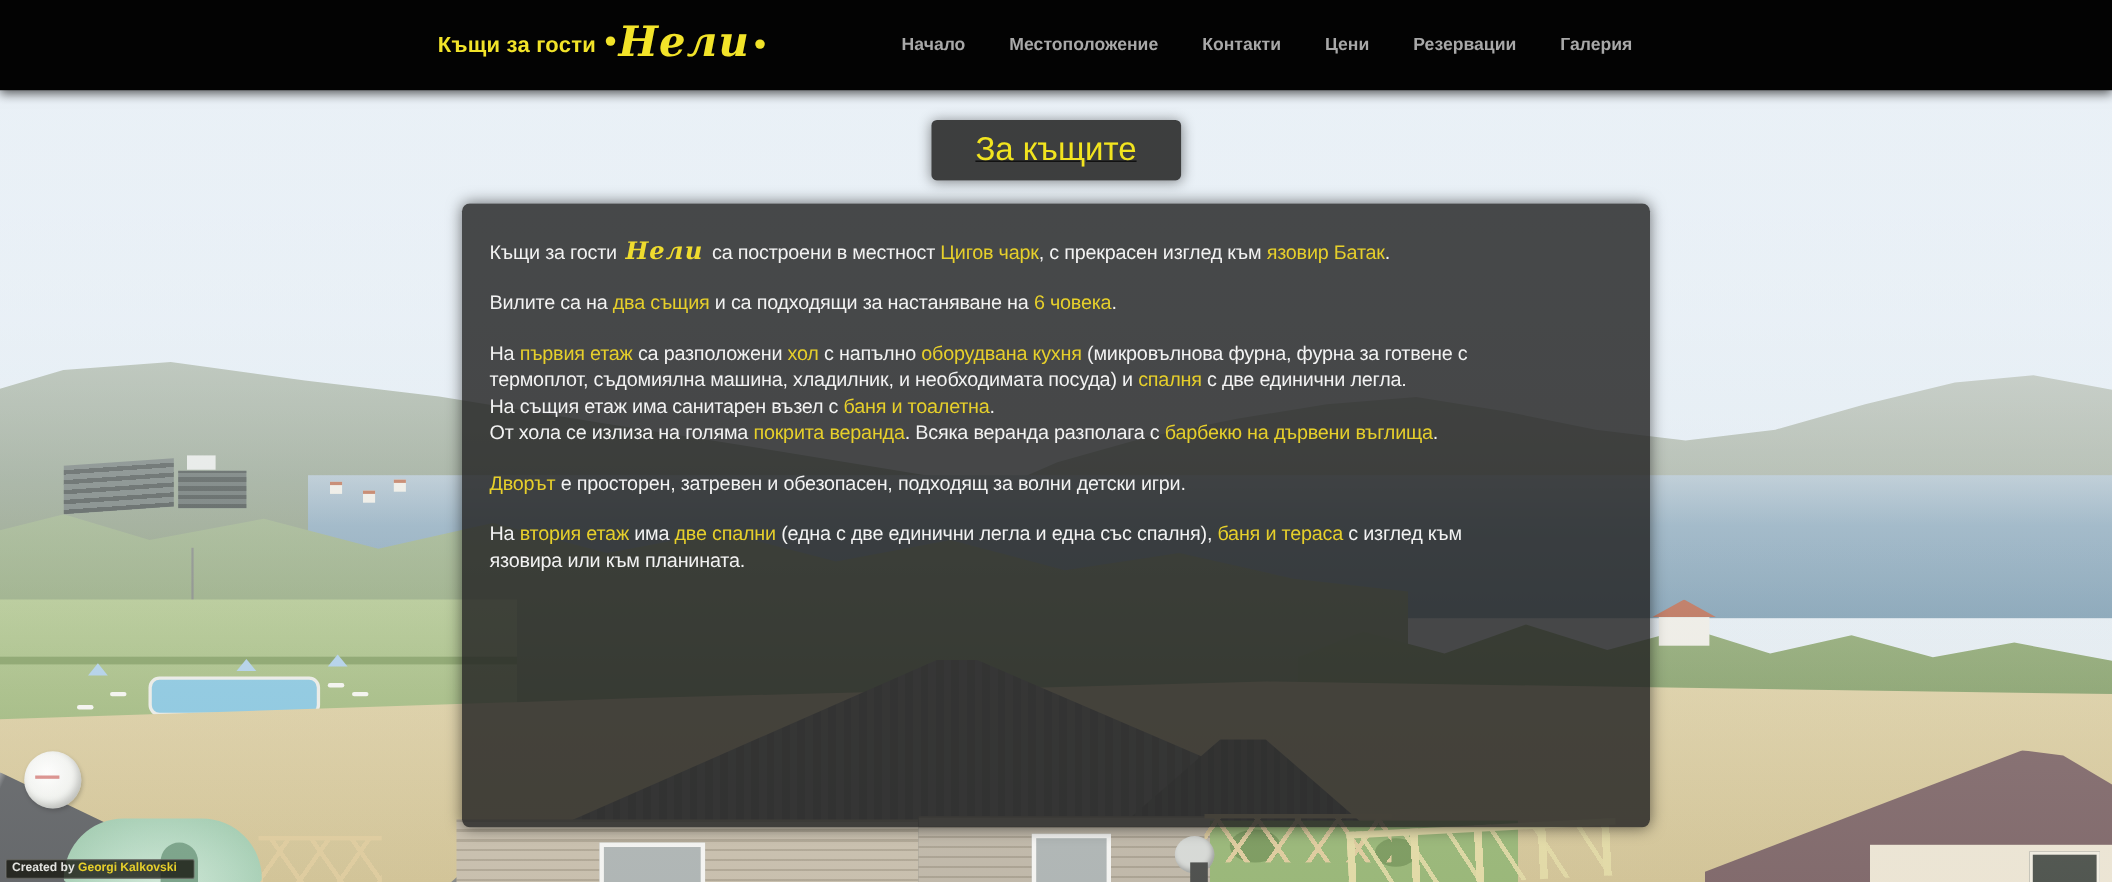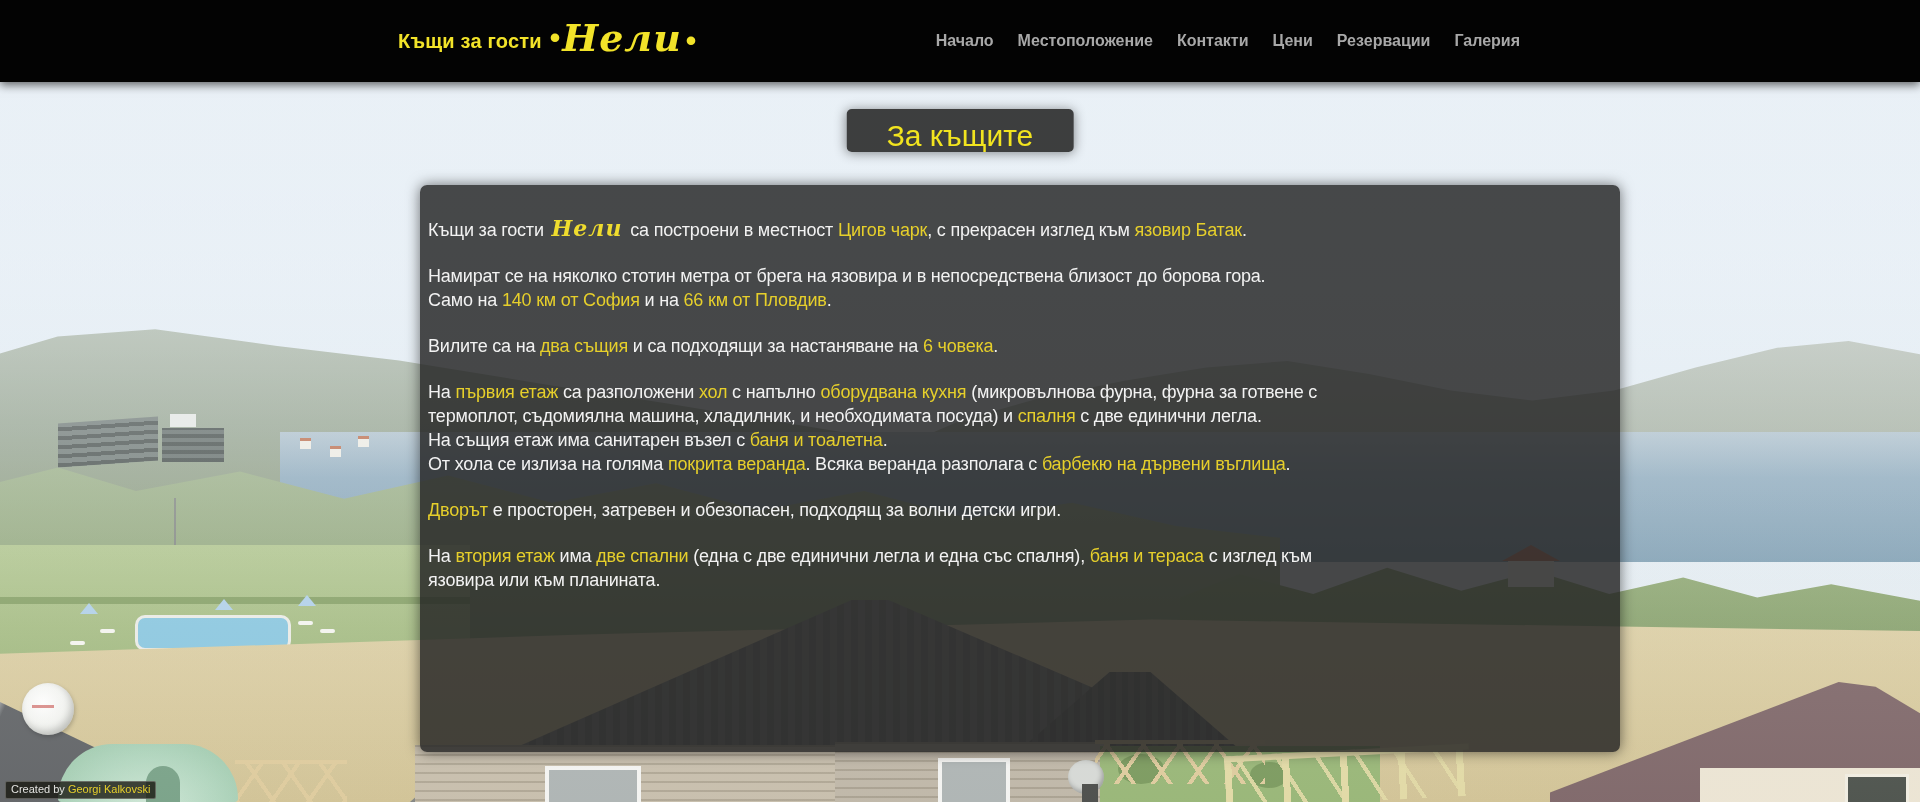--- a/index.html
+++ b/index.html
@@ -94,41 +94,41 @@
 
   
   .header{position:absolute;left:0;top:0;width:1920px;height:82px;background:#030303;
     box-shadow:0 3px 9px rgba(0,0,0,0.6);z-index:10;}
   .logo{position:absolute;left:398px;top:0;height:82px;display:flex;align-items:center;cursor:pointer;}
   .logo-prefix{color:#f2e329;font-size:20px;font-weight:bold;letter-spacing:.2px;}
   .logo-bullet{color:#f2e329;font-size:30px;font-weight:bold;margin:0 2px 6px 8px;}
   .logo-bullet.last{margin:0 0 0 4px;}
   .logo-name{color:#f2e329;font-size:38px;font-weight:bold;font-style:italic;
     font-family:"DejaVu Serif",serif;letter-spacing:1px;line-height:1;margin-top:-6px;}
-  .nav{position:absolute;right:400px;top:0;height:82px;display:flex;align-items:center;gap:24px;justify-content:center;}
+  .nav{position:absolute;right:436px;top:0;height:82px;display:flex;align-items:center;gap:40px;justify-content:center;}
   .nav-link{color:#a8a8a8;font-size:16px;font-weight:bold;text-decoration:none;cursor:pointer;white-space:nowrap;}
 
   
   .title-box{position:absolute;left:50%;top:109px;transform:translateX(-50%);
-    background:rgba(42,42,42,0.90);border-radius:5px;padding:10px 40px 0 40px;
-    box-shadow:0 1px 12px rgba(0,0,0,0.45);z-index:5;}
+    background:rgba(42,42,42,0.90);border-radius:5px;padding:10px 40px 12px 40px;
+    box-shadow:0 1px 12px rgba(0,0,0,0.45);z-index:5;text-decoration:underline;}
   .title-text{color:#f2e41f;font-size:30px;line-height:1.1;white-space:nowrap;}
-  .content-box{position:absolute;left:420px;top:185px;width:1200px;height:567px;
-    box-sizing:border-box;padding:31px 20px 20px 8px;
+  .content-box{position:absolute;left:420px;top:185px;width:1080px;height:567px;
+    box-sizing:border-box;padding:31px 20px 20px 25px;
     background:rgba(34,34,34,0.82);border-radius:7px;
     box-shadow:0 0 14px rgba(0,0,0,0.55);z-index:5;}
   .content-box p{margin:0 0 22px 0;color:#f2f2f2;font-size:18px;line-height:24px;letter-spacing:-0.2px;}
   .content-box .hl{color:#e6cf2b;}
   .content-box .script{color:#efdc2e;font-family:"DejaVu Serif",serif;font-style:italic;
     font-weight:bold;font-size:22px;letter-spacing:1px;padding:0 3px;}
 
   
   .credit{position:absolute;left:5px;bottom:3px;z-index:12;background:rgba(25,25,18,0.8);
-    border:1px solid rgba(255,255,255,0.25);border-radius:2px;padding:1px 5px 2px 5px;
-    font-size:11px;line-height:13px;white-space:nowrap;}
+    border:1px solid rgba(255,255,255,0.25);border-radius:2px;padding:1px 15px 2px 5px;
+    font-size:11px;line-height:13px;white-space:nowrap;font-weight:bold;}
   .credit-prefix{color:#e3e3e0;}
   .credit-name{color:#e6cf2b;cursor:pointer;}
 </style>
 </head>
 <body>
 
 <div class="page">
 
   <div class="bg">
     <div class="sky"></div>
@@ -202,21 +202,20 @@
       </nav>
   </header>
 
   <div class="title-box">
     <span class="title-text">За къщите</span>
   </div>
 
   <section class="content-box">
     <div>
         <p><span>Къщи за гости </span><span class="script">Нели</span><span> са построени в местност </span><span class="hl">Цигов чарк</span><span>, с прекрасен изглед към </span><span class="hl">язовир Батак</span><span>.</span></p>
-        <p><span>Намират се на няколко стотин метра от брега на язовира и в непосредствена близост до борова гора.</span><br><span>Само на </span><span class="hl">140 км от София</span><span> и на </span><span class="hl">66 км от Пловдив</span><span>.</span></p>
         <p><span>Вилите са на </span><span class="hl">два същия</span><span> и са подходящи за настаняване на </span><span class="hl">6 човека</span><span>.</span></p>
         <p><span>На </span><span class="hl">първия етаж</span><span> са разположени </span><span class="hl">хол</span><span> с напълно </span><span class="hl">оборудвана кухня</span><span> (микровълнова фурна, фурна за готвене с</span><br><span>термоплот, съдомиялна машина, хладилник, и необходимата посуда) и </span><span class="hl">спалня</span><span> с две единични легла.</span><br><span>На същия етаж има санитарен възел с </span><span class="hl">баня и тоалетна</span><span>.</span><br><span>От хола се излиза на голяма </span><span class="hl">покрита веранда</span><span>. Всяка веранда разполага с </span><span class="hl">барбекю на дървени въглища</span><span>.</span></p>
         <p><span class="hl">Дворът</span><span> е просторен, затревен и обезопасен, подходящ за волни детски игри.</span></p>
         <p><span>На </span><span class="hl">втория етаж</span><span> има </span><span class="hl">две спални</span><span> (една с две единични легла и една със спалня), </span><span class="hl">баня и тераса</span><span> с изглед към</span><br><span>язовира или към планината.</span></p>
       </div>
   </section>
 
   <div class="credit">
     <span class="credit-prefix">Created by </span><span class="credit-name">Georgi Kalkovski</span>
   </div>

